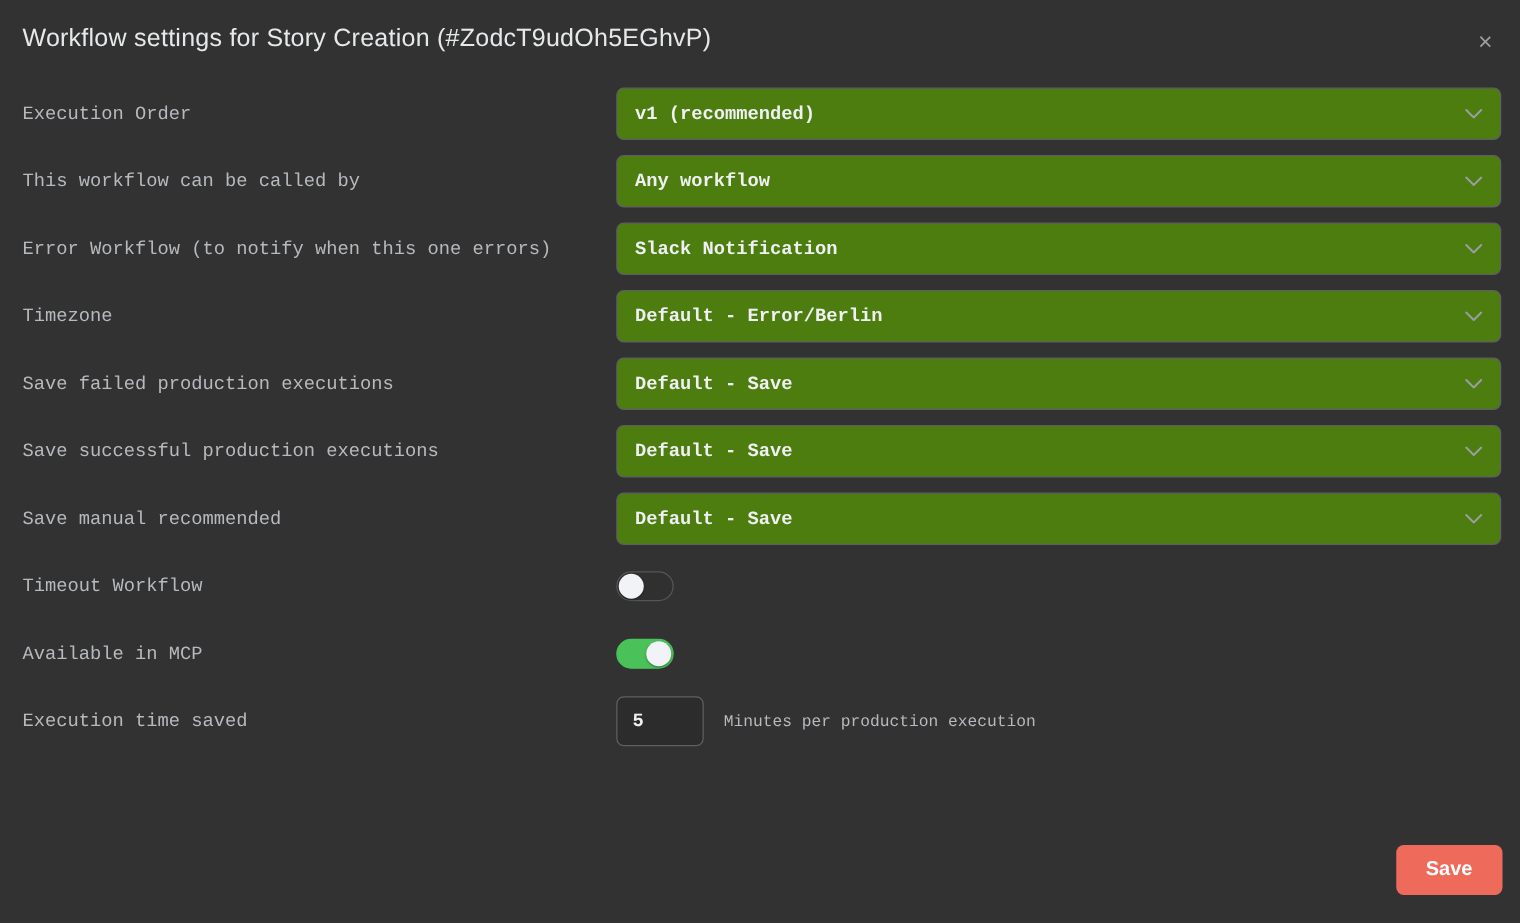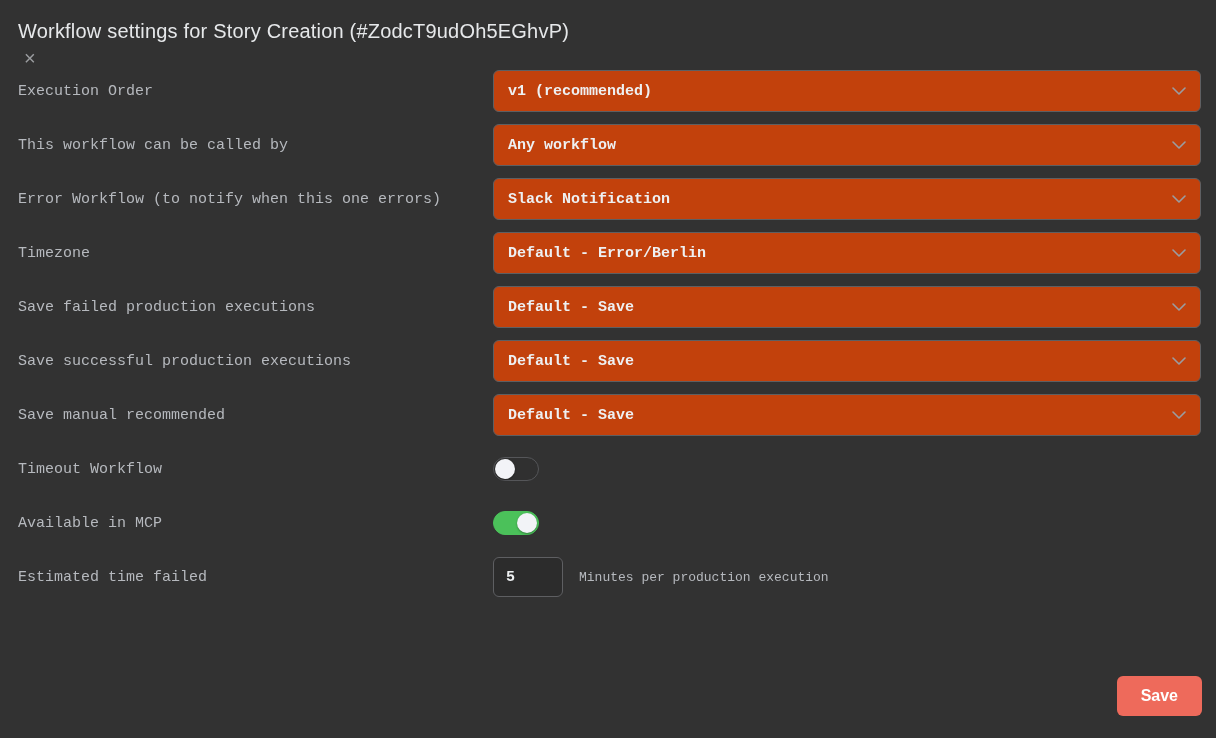--- a/index.html
+++ b/index.html
@@ -12,21 +12,20 @@
     box-sizing:border-box;
   }
   *{box-sizing:border-box;}
 
   .modal{width:100%;height:100%;position:relative;}
 
   .modal-header{
     display:flex;align-items:flex-start;justify-content:space-between;
     padding:20px 16px 0 18px;
     height:70px;
-    flex-direction:column;
   }
   .modal-title{
     font-size:20px;font-weight:500;
     color:#e6e8ea;
     letter-spacing:.2px;
   }
   .close-btn{
     color:#9b9da0;font-size:20px;line-height:20px;
     cursor:pointer;padding:2px 6px;margin-top:2px;
     background:none;border:none;
@@ -41,21 +40,21 @@
   }
   .row-label{
     flex:0 0 475px;
     font-size:15px;color:#b6b9be;
     padding-right:16px;
   }
   .control{flex:1;display:flex;align-items:center;}
 
   .select{
     flex:1;height:42px;
-    background:#c2410c;
+    background:#4d7c0f;
     border:1px solid #5e5f62;
     border-radius:6px;
     display:flex;align-items:center;justify-content:space-between;
     padding:0 14px;
     cursor:pointer;
   }
   .select-value{
     font-size:15px;font-weight:600;color:#eef0f2;
     white-space:nowrap;overflow:hidden;text-overflow:ellipsis;
   }
@@ -224,21 +223,21 @@
     <div class="row">
       <div class="row-label">Available in MCP</div>
       <div class="control">
         <div class="toggle on">
           <span class="knob"></span>
         </div>
       </div>
     </div>
 
     <div class="row">
-      <div class="row-label">Estimated time failed</div>
+      <div class="row-label">Execution time saved</div>
       <div class="control">
         <input class="num-input" type="text" value="5" style="">
         <span class="num-suffix">Minutes per production execution</span>
       </div>
     </div>
 
   </div>
 
   <div class="modal-footer">
     <button class="save-btn">Save</button>

